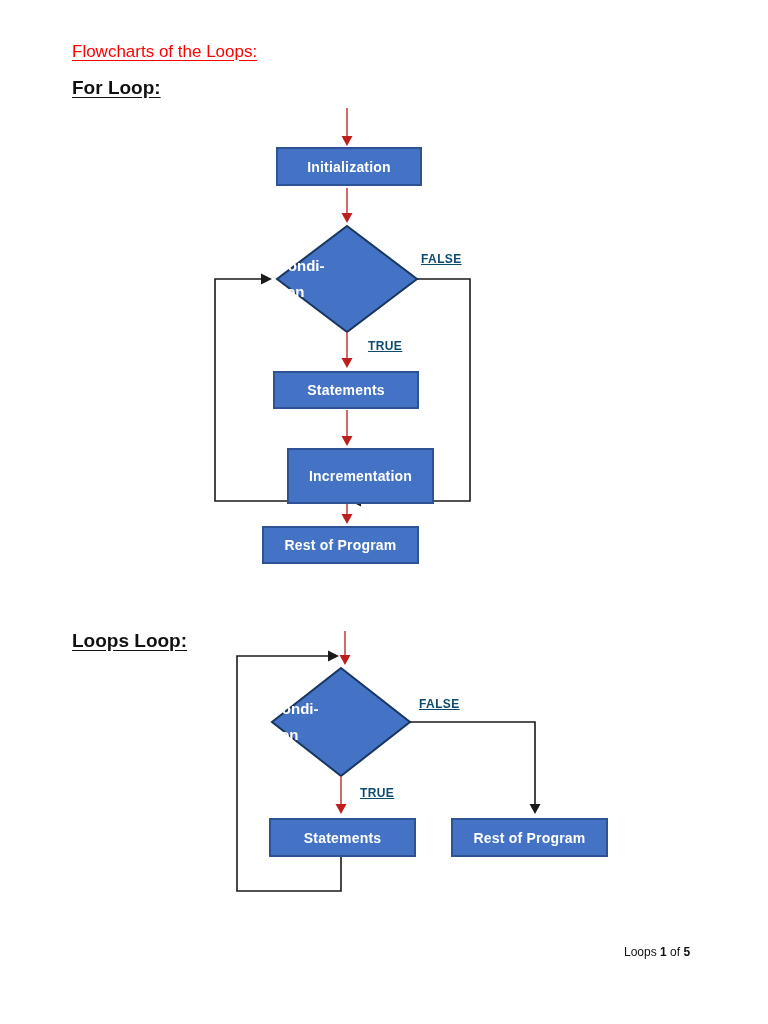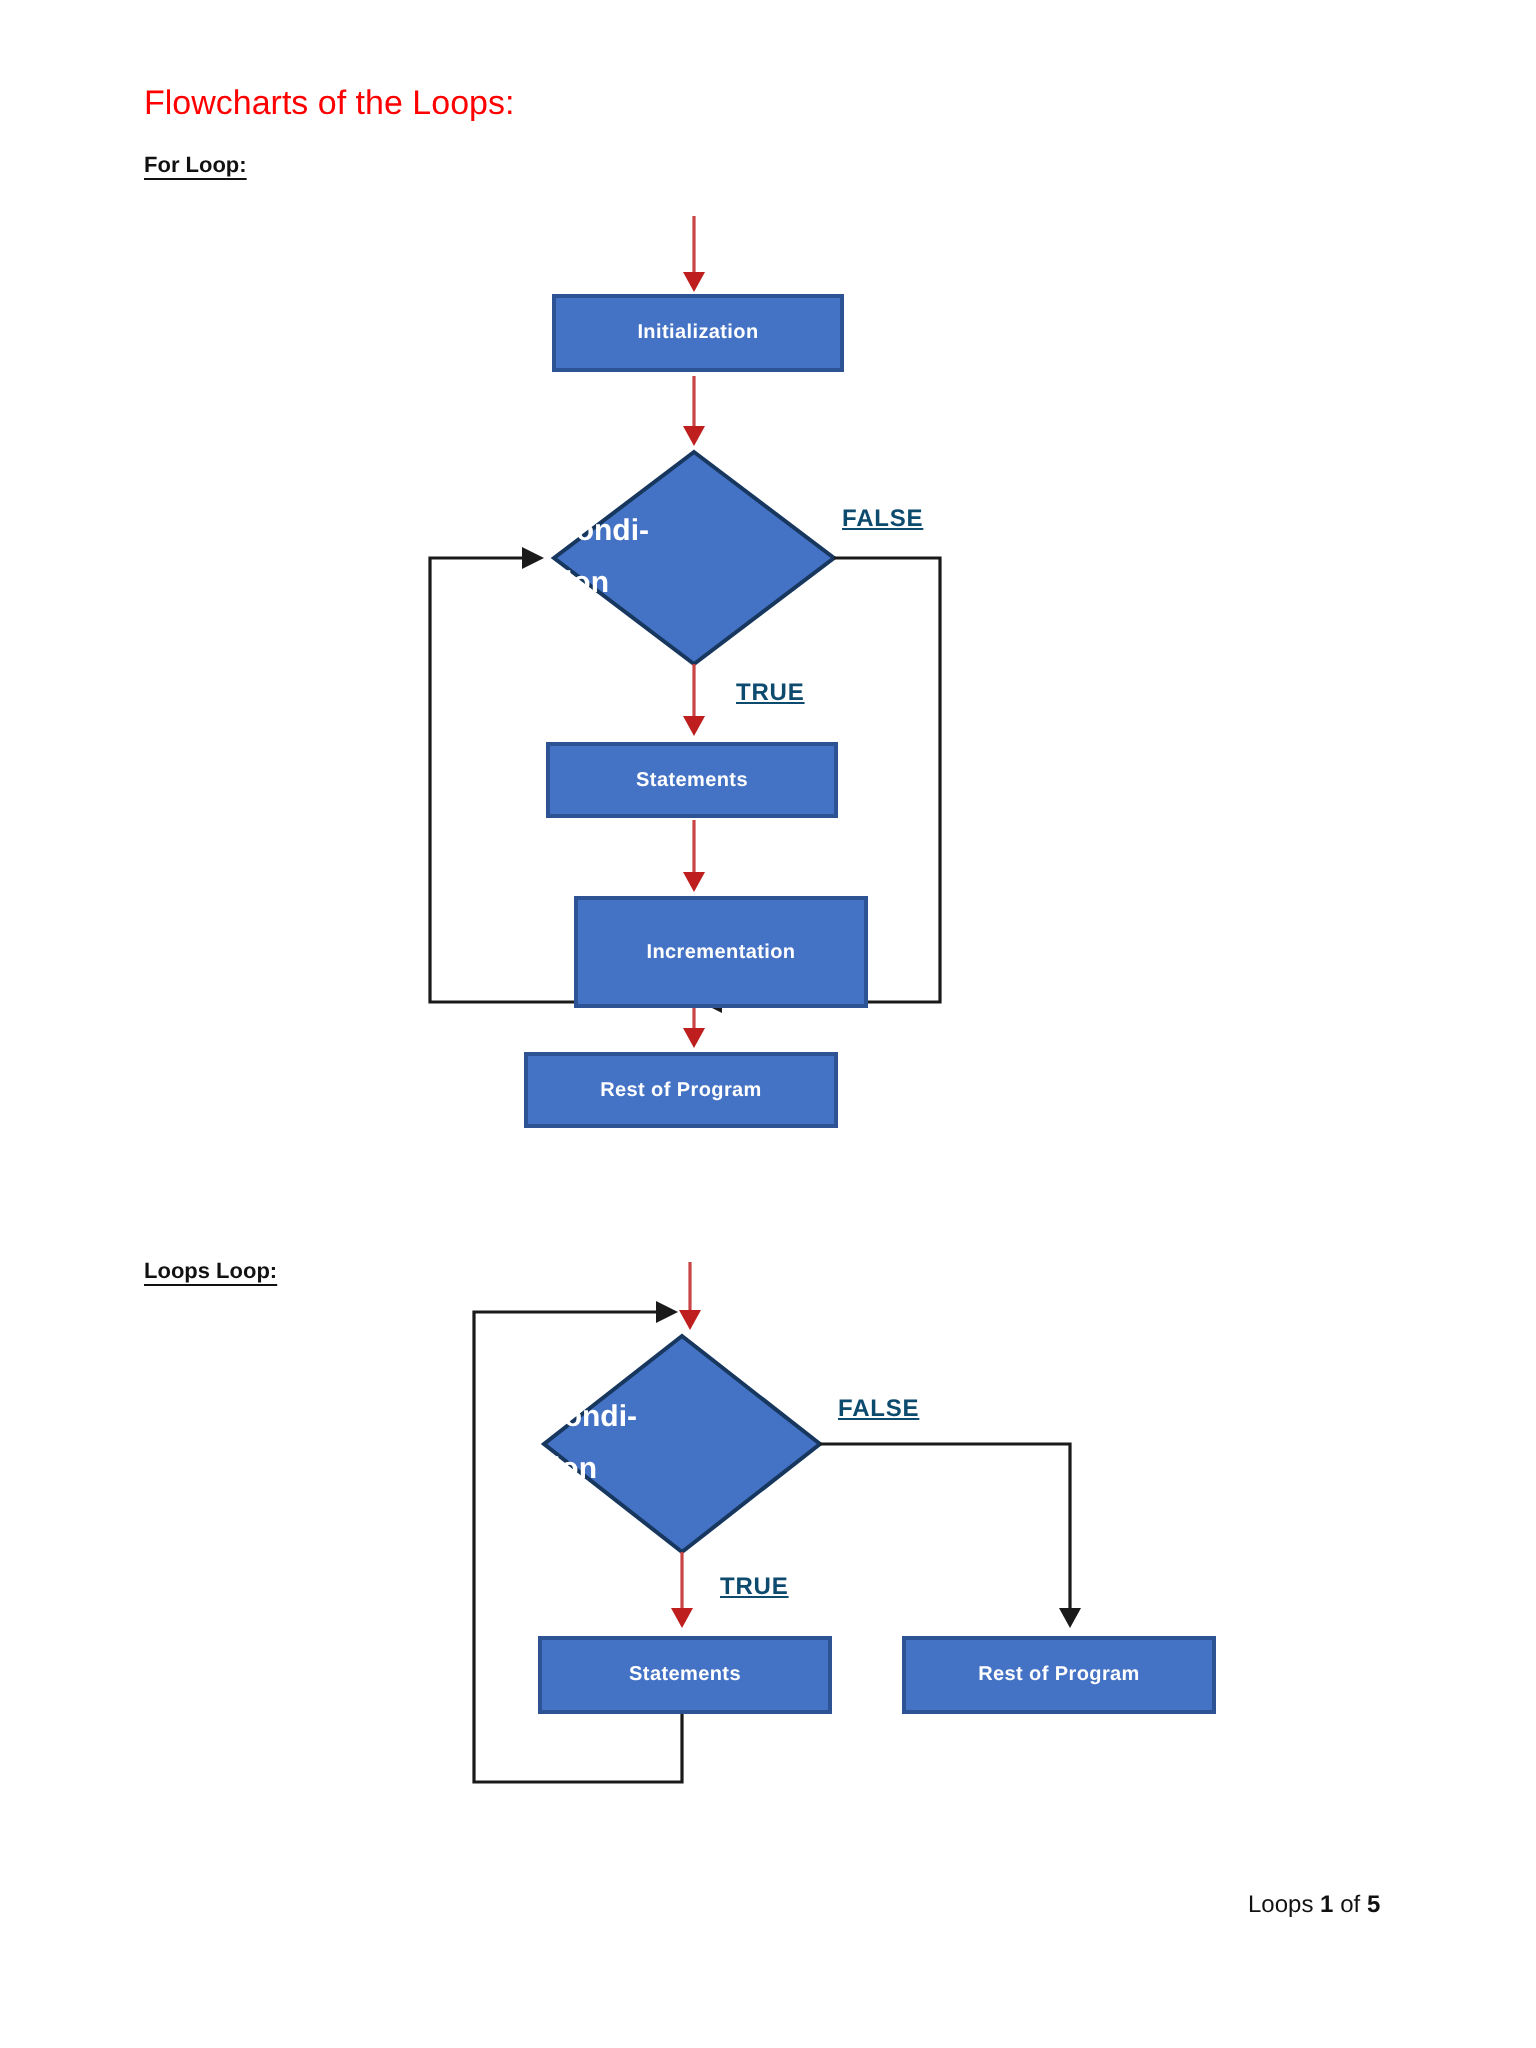--- a/index.html
+++ b/index.html
@@ -9,46 +9,47 @@
     height: 1024px;
     background: #ffffff;
     overflow: hidden;
     font-family: "Liberation Sans", sans-serif;
   }
   .doc-title {
     position: absolute;
     left: 72px; top: 42px;
     font-size: 17px;
     color: #ff0000;
+    text-decoration: underline;
     text-underline-offset: 3px;
   }
   .section-heading {
     position: absolute;
-    font-size: 11px;
+    font-size: 19px;
     font-weight: bold;
     color: #111111;
     text-decoration: underline;
     text-underline-offset: 3px;
   }
   .connectors {
     position: absolute;
     left: 0; top: 0;
     width: 768px; height: 1024px;
   }
   .node-box {
     position: absolute;
     box-sizing: border-box;
     background: #4472c4;
     border: 2px solid #2e5395;
     display: flex;
     align-items: center;
     justify-content: center;
     color: #ffffff;
     font-weight: bold;
-    font-size: 10px;
+    font-size: 14px;
     letter-spacing: 0.2px;
   }
   .diamond-label {
     position: absolute;
     display: flex;
     flex-direction: column;
     align-items: flex-start;
     justify-content: center;
     color: #ffffff;
     font-weight: bold;

